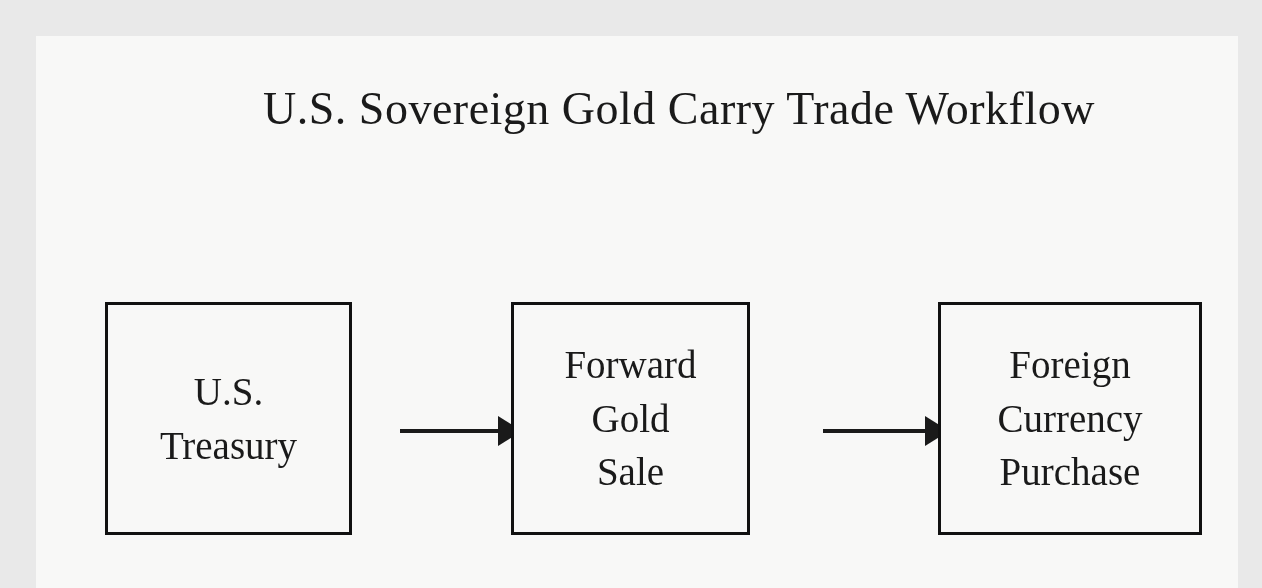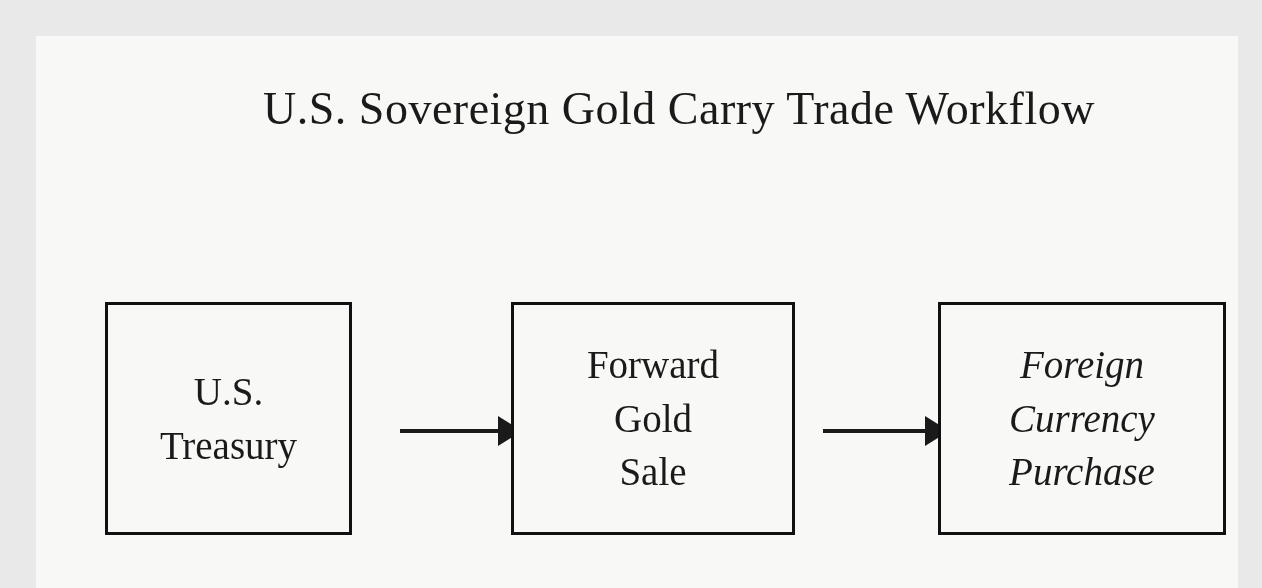--- a/index.html
+++ b/index.html
@@ -34,22 +34,22 @@
     position: absolute;
     top: 254px;
     height: 233px;
     border: 3px solid var(--box-border);
     background: var(--background);
     display: flex;
     align-items: center;
     justify-content: center;
   }
   .node-1 { left: 57px;  width: 247px; }
-  .node-2 { left: 463px; width: 284px; }
-  .node-3 { left: 890px; width: 288px; font-style: italic; }
+  .node-2 { left: 463px; width: 239px; }
+  .node-3 { left: 890px; width: 264px; }
   .node-label {
     font-size: 39px;
     line-height: 1.38;
     color: var(--ink);
     text-align: center;
     white-space: pre-line;
   }
   .arrow { position: absolute; }
   .arrow .shaft {
     position: absolute;

